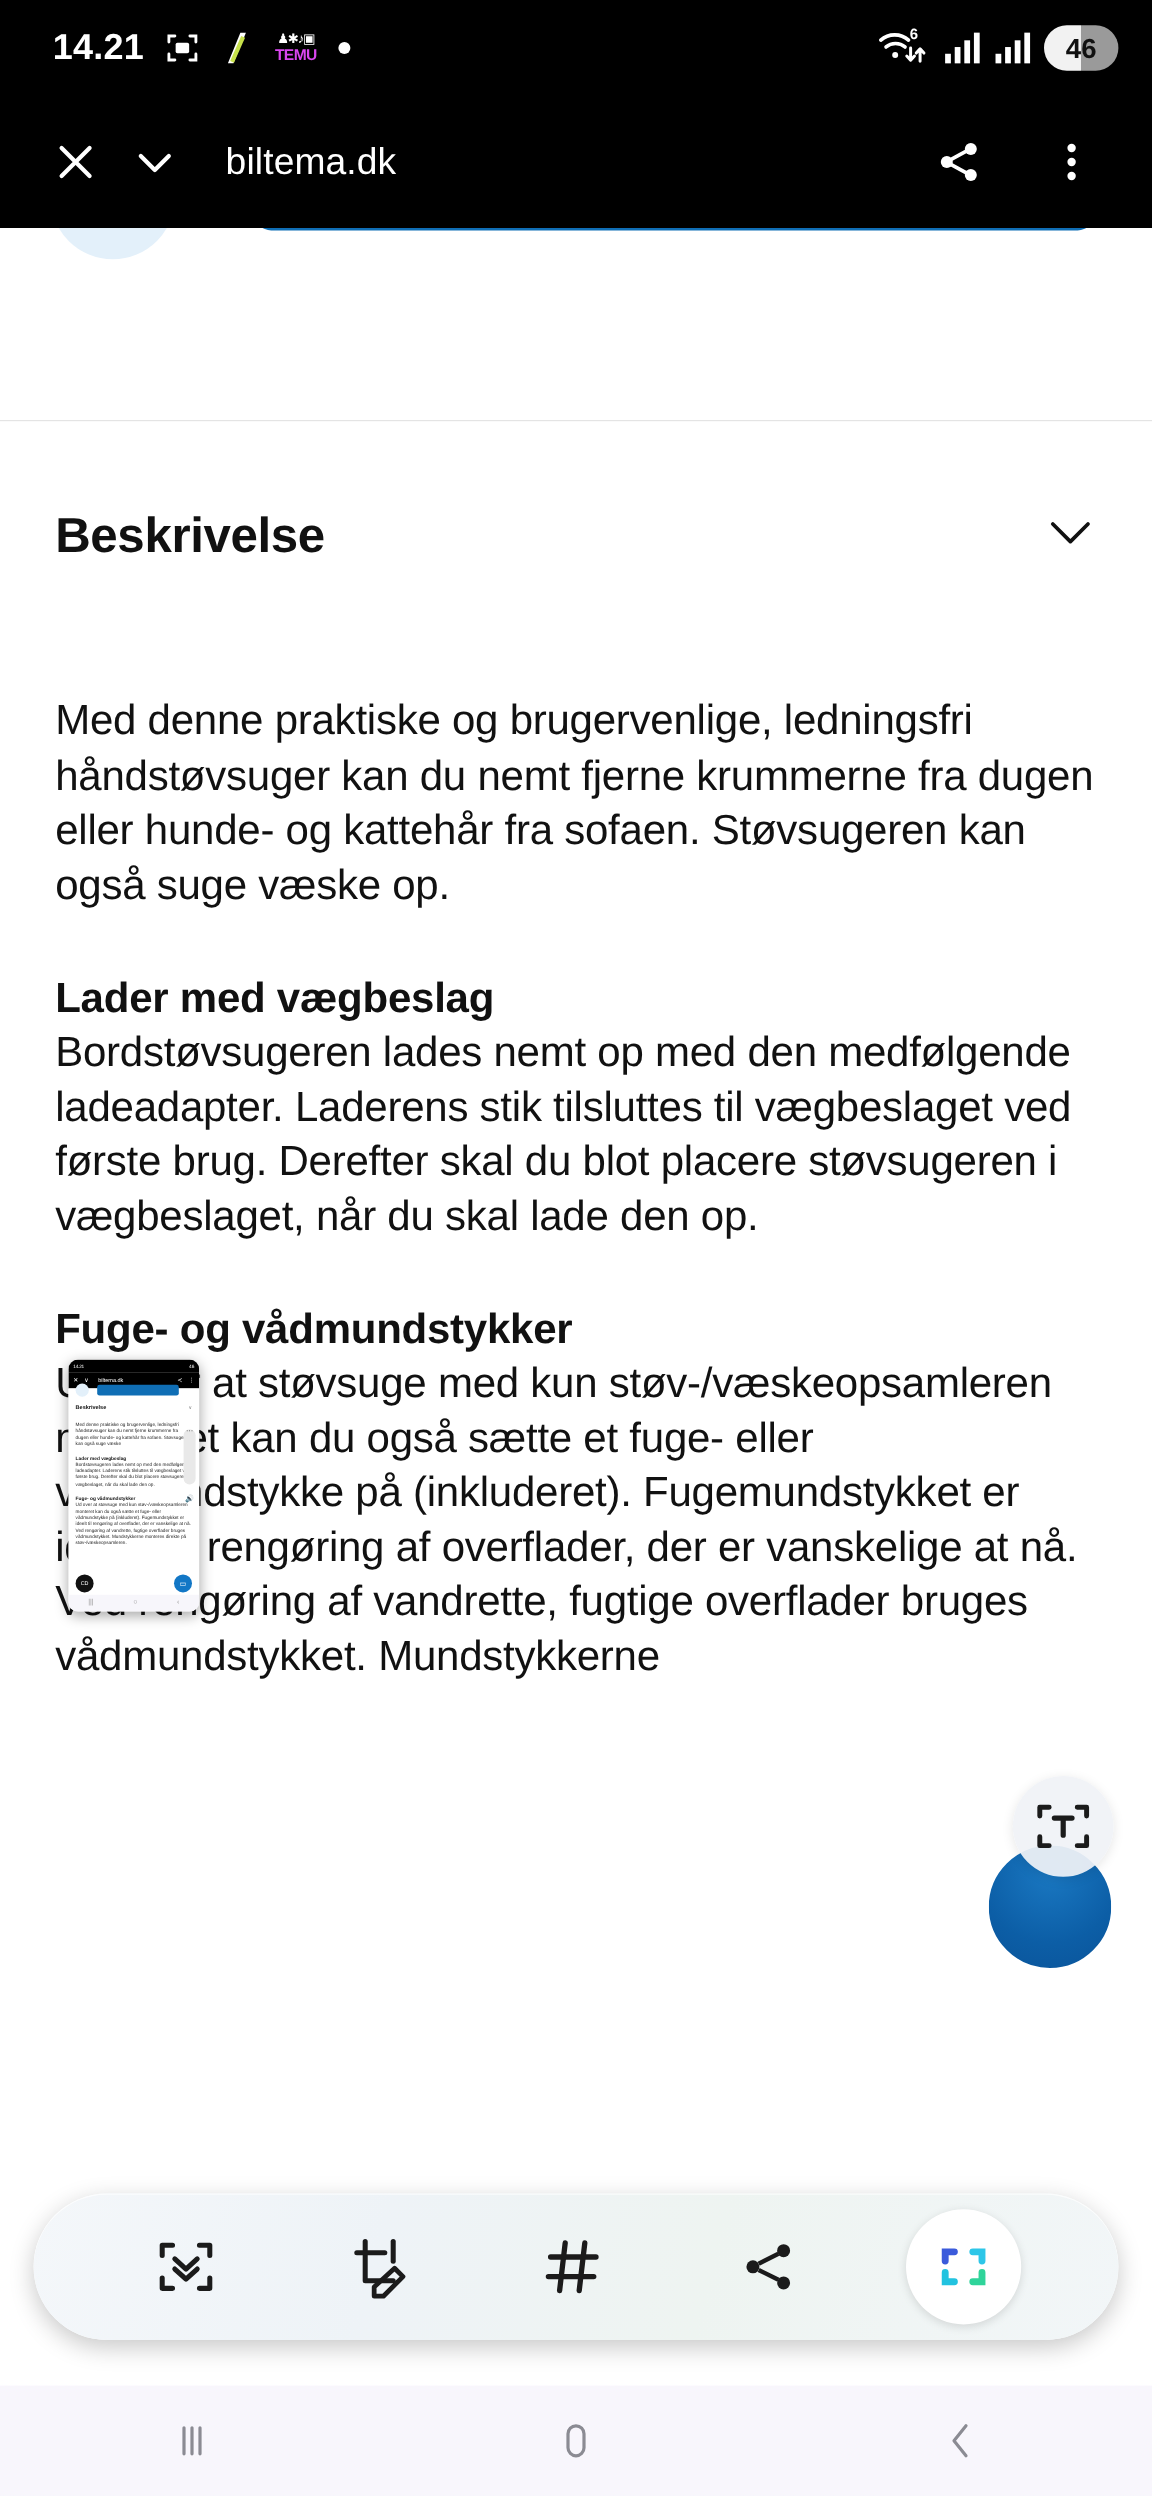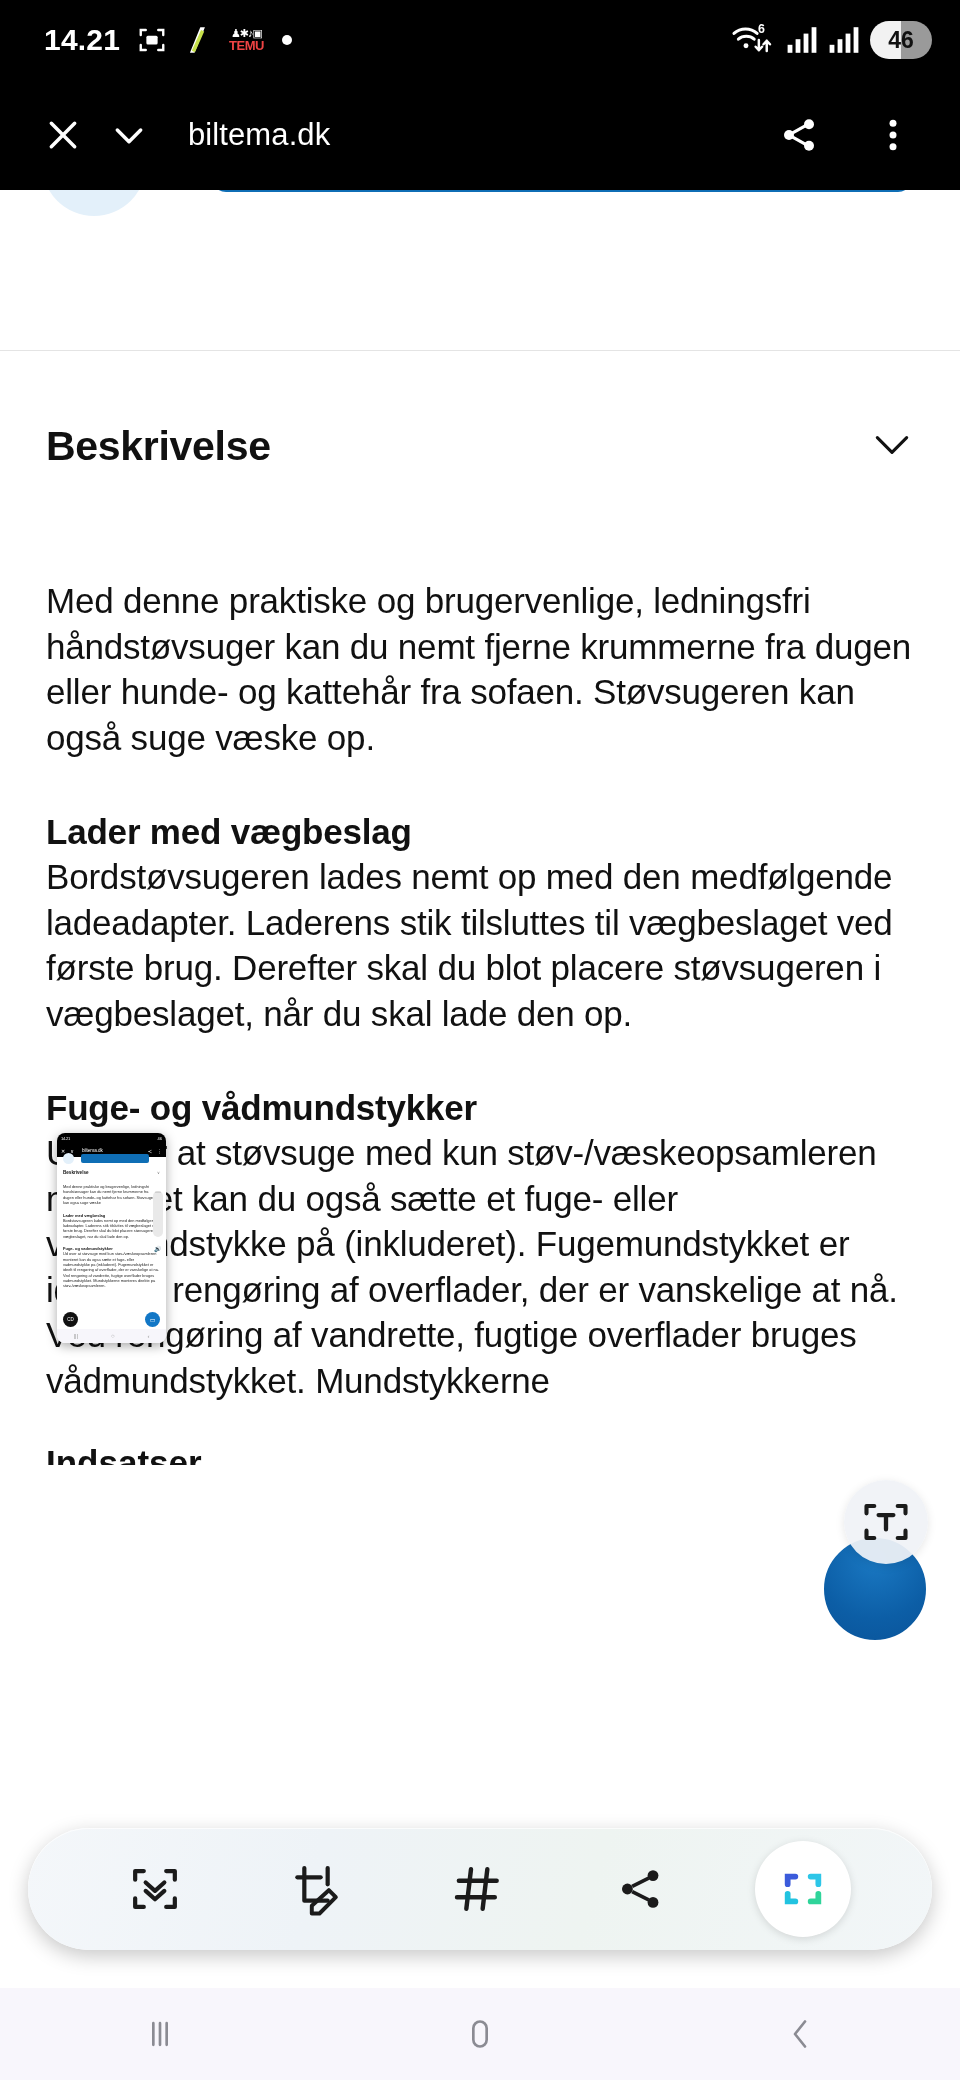--- a/index.html
+++ b/index.html
@@ -23,21 +23,21 @@
   .status-right{ display:flex; align-items:center; gap:10px; }
   .batt{
     min-width:62px; height:38px; border-radius:19px;
     background:linear-gradient(90deg,#f2f2f2 0 50%, #9a9a9a 50% 100%);
     color:#111; font-size:23px; font-weight:700;
     display:flex; align-items:center; justify-content:center;
     padding:0 9px;
   }
   .temu-ic{ display:flex; flex-direction:column; align-items:center; line-height:1; }
   .temu-top{ font-size:11px; color:#fff; letter-spacing:-1px; }
-  .temu-bot{ font-size:13px; color:#ef4444; font-weight:700; letter-spacing:-0.5px; }
+  .temu-bot{ font-size:13px; color:#d946ef; font-weight:700; letter-spacing:-0.5px; }
 
   
   .browser-bar{
     position:absolute; top:80px; left:0; width:960px; height:110px;
     background:#000; display:flex; align-items:center; padding:0 34px 0 30px;
   }
   .bb-btn{ width:66px; height:66px; display:flex; align-items:center; justify-content:center; }
   .bb-title{
     color:#fff; font-size:31px; margin-left:26px; flex:1; letter-spacing:.1px;
   }
@@ -285,21 +285,20 @@
     </div>
 
     <p class="body-text para">Med denne praktiske og brugervenlige, ledningsfri håndstøvsuger kan du nemt fjerne krummerne fra dugen eller hunde- og kattehår fra sofaen. Støvsugeren kan også suge væske op.</p>
 
     <h3 class="sub-head">Lader med vægbeslag</h3>
     <p class="body-text sub-body">Bordstøvsugeren lades nemt op med den medfølgende ladeadapter. Laderens stik tilsluttes til vægbeslaget ved første brug. Derefter skal du blot placere støvsugeren i vægbeslaget, når du skal lade den op.</p>
 
     <h3 class="sub-head">Fuge- og vådmundstykker</h3>
     <p class="body-text sub-body">Ud over at støvsuge med kun støv-/væskeopsamleren monteret kan du også sætte et fuge- eller vådmundstykke på (inkluderet). Fugemundstykket er ideelt til rengøring af overflader, der er vanskelige at nå. Ved rengøring af vandrette, fugtige overflader bruges vådmundstykket. Mundstykkerne</p>
 
-    <h3 class="cut-head">Indsatser</h3>
   </div>
 </div>
 
 <div class="fab-chat"></div>
 
 <div class="fab-text">
   <svg width="52" height="52" viewBox="0 0 24 24" stroke="#1b1b1b" stroke-width="1.9" fill="none" stroke-linecap="round" stroke-linejoin="round">
     <path d="M3 8V4.6h3.6M21 8V4.6h-3.6M3 16v3.4h3.6M21 16v3.4h-3.6"></path>
     <path d="M8.6 8.8h6.8M12 8.8v6.6" stroke-width="2"></path>
   </svg>

